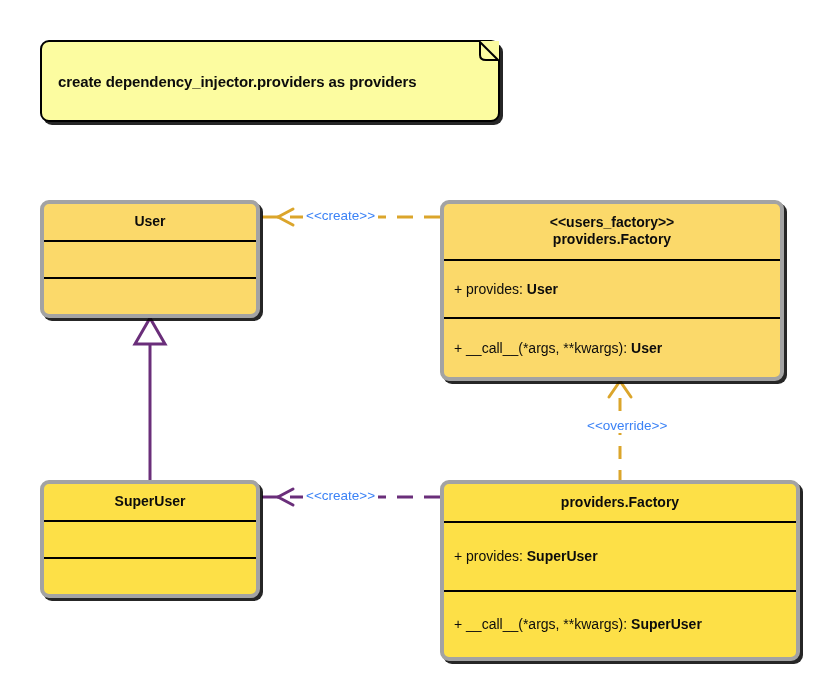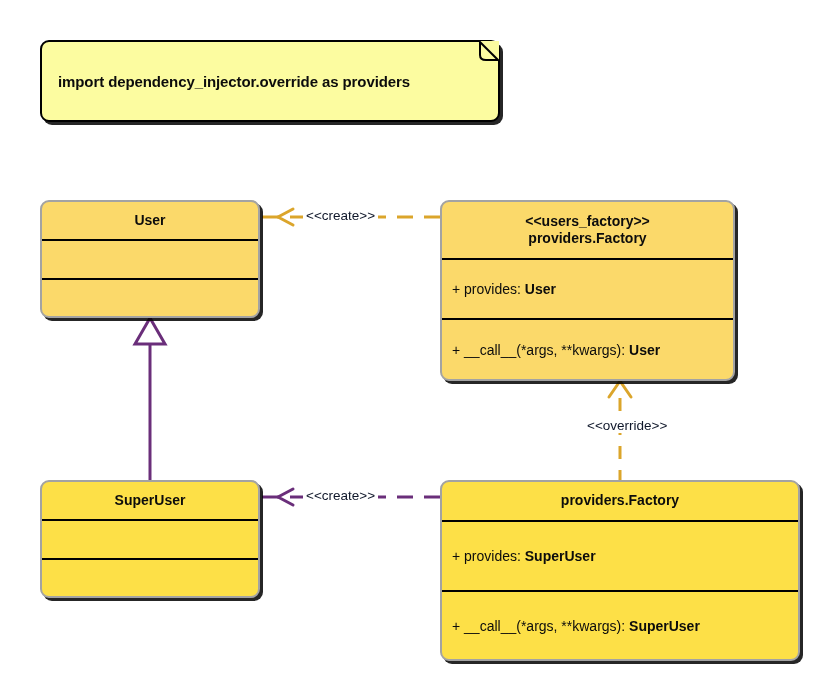--- a/index.html
+++ b/index.html
@@ -56,21 +56,21 @@
     right: -1px;
     top: -1px;
     width: 20px;
     height: 20px;
     pointer-events: none;
   }
 
   
   .uml-class {
     position: absolute;
-    border: 2px solid #a3a3a3;
+    border: 4px solid #a3a3a3;
     border-radius: 9px;
     box-shadow: 3px 3px 0 rgba(0,0,0,0.85);
     overflow: hidden;
     display: flex;
     flex-direction: column;
   }
   .uml-class.yellow { background: #fbd96a; }
   .uml-class.purple { background: #fde047; }
 
   .cls-title {
@@ -98,21 +98,21 @@
     white-space: nowrap;
   }
   .cls-compartment:last-child { border-bottom: none; }
   .cls-compartment .member-type { font-weight: bold; }
   .cls-compartment .member-sig { font-weight: normal; }
 
   
   .edge-label {
     position: absolute;
     font-size: 13.5px;
-    color: #0f172a;
+    color: #3b82f6;
     background: #ffffff;
     white-space: nowrap;
     padding: 0 3px;
     font-family: "Liberation Sans", sans-serif;
   }
 </style>
 </head>
 <body>
 
 <div id="canvas">
@@ -137,41 +137,41 @@
     </g>
 
     <g>
       <line x1="440" y1="497" x2="290" y2="497" stroke="#6a2e7a" stroke-width="3" stroke-dasharray="16,11" stroke-linecap="butt"></line>
       <path d="M 278,497 L 293,489 M 278,497 L 293,505" stroke="#6a2e7a" stroke-width="3" fill="none" stroke-linecap="round"></path>
       <line x1="262" y1="497" x2="279" y2="497" stroke="#6a2e7a" stroke-width="3"></line>
     </g>
   </svg>
 
   <div class="note" style="left:40px; top:40px; width:460px; height:82px;">
-    <span class="note-text">import dependency_injector.override as providers</span>
+    <span class="note-text">create dependency_injector.providers as providers</span>
     <svg class="note-fold" viewBox="0 0 20 20" width="20" height="20">
       <path d="M 0,0 L 20,20 L 20,0 Z" fill="#fcfca0"></path>
       <path d="M 0,0 L 20,20" stroke="#000000" stroke-width="2" fill="none"></path>
       <path d="M 1,1 L 1,14 Q 1,19 7,19 L 19,19" stroke="#000000" stroke-width="2" fill="none"></path>
     </svg>
   </div>
 
   <div class="uml-class yellow" style="left:40px; top:200px; width:220px; height:118px;">
     <div class="cls-title" style="height:40px;">
       <span>User</span>
     </div>
     <div class="cls-compartment" style="height:39px;">
       <span></span>
     </div>
     <div class="cls-compartment" style="height:37px;">
       <span></span>
     </div>
   </div>
 
-  <div class="uml-class yellow" style="left:440px; top:200px; width:295px; height:181px;">
+  <div class="uml-class yellow" style="left:440px; top:200px; width:344px; height:181px;">
     <div class="cls-title" style="height:58px;">
       <span class="stereo">&lt;&lt;users_factory&gt;&gt;</span>
       <span>providers.Factory</span>
     </div>
     <div class="cls-compartment" style="height:60px;">
       <span class="member-sig">+</span>&nbsp;<span class="member-sig">provides:</span>&nbsp;<span class="member-type">User</span>
     </div>
     <div class="cls-compartment" style="height:59px;">
       <span class="member-sig">+</span>&nbsp;<span class="member-sig">__call__(*args, **kwargs):</span>&nbsp;<span class="member-type">User</span>
     </div>

